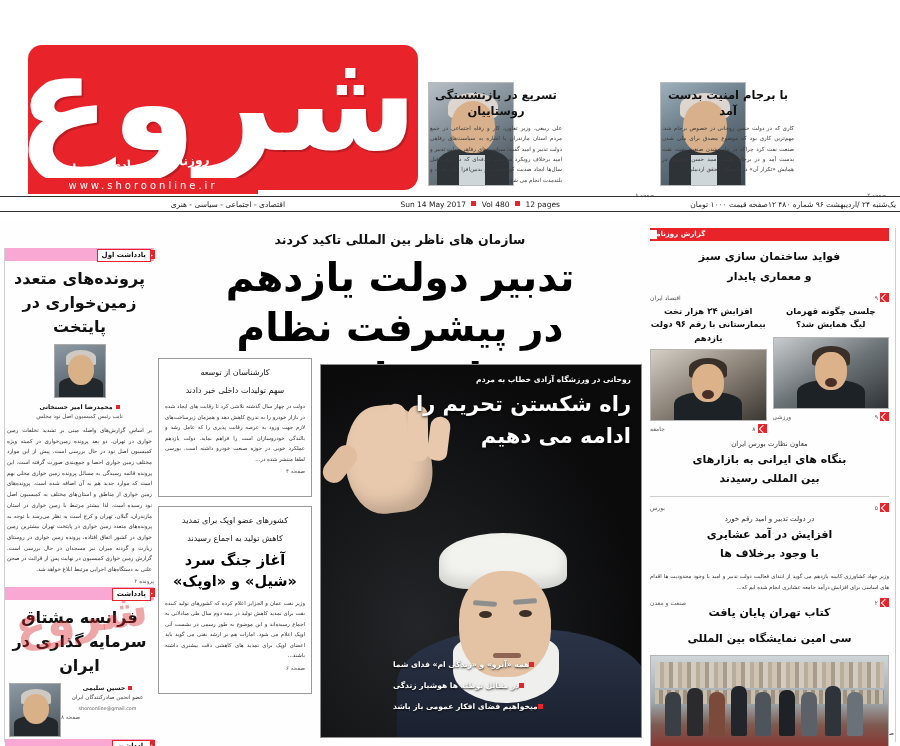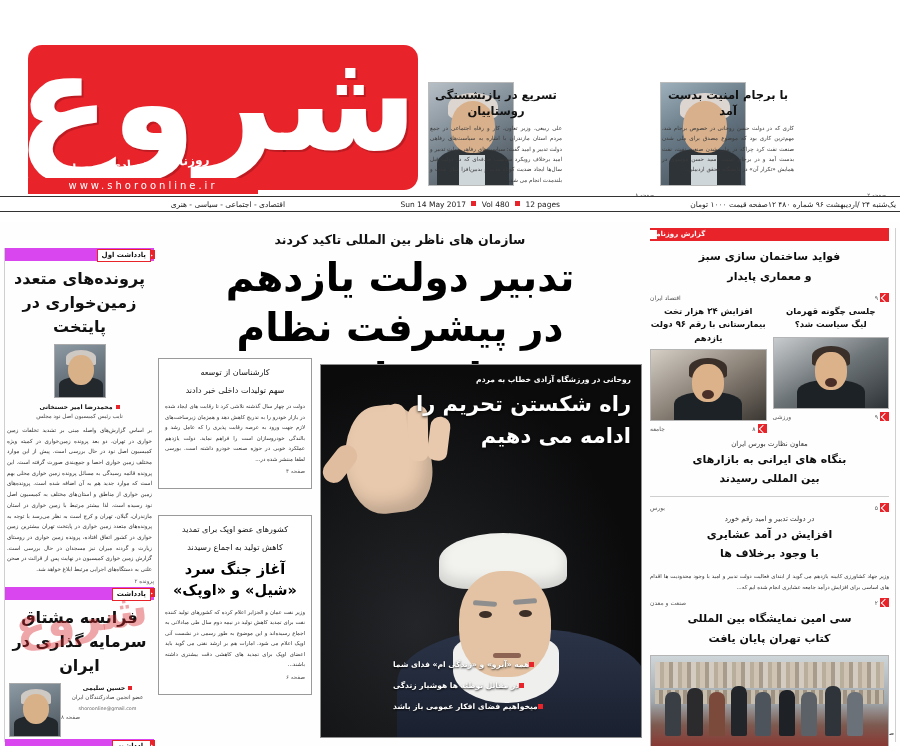--- a/index.html
+++ b/index.html
@@ -133,21 +133,21 @@
   
   .left-col {
     position: absolute;
     top: 248px; left: 4px;
     width: 150px; height: 494px;
     border-left: 1px solid #cfcfcf;
   }
   .bar-head {
     position: relative;
     height: 13px; width: 100%;
-    background: #d946ef;
+    background: #f9a8d4;
     margin-bottom: 6px;
   }
   .bar-head .lbl {
     position: absolute; top: 1px; right: 3px;
     background: #fff; color: #111;
     font-size: 7px; font-weight: bold;
     padding: 0 4px; line-height: 11px;
     border: 1px solid #e8232a;
   }
   .bar-head .mark {
@@ -201,22 +201,22 @@
     transform: rotate(-8deg); z-index: 39; white-space: nowrap;
   }
 
   
   .mid-col {
     position: absolute;
     top: 358px; left: 158px; width: 154px; height: 384px;
   }
   .mid-box {
     border: 1px solid #9a9a9a;
-    padding: 7px 6px 14px;
-    margin-bottom: 26px;
+    padding: 7px 6px 22px;
+    margin-bottom: 9px;
     position: relative;
     background: #fff;
   }
   .mid-kicker {
     font-size: 8px; color: #111; text-align: center;
     line-height: 1.7; margin-bottom: 4px; font-weight: normal;
   }
   .mid-title {
     font-size: 14.5px; font-weight: bold; color: #000;
     text-align: center; line-height: 1.45; margin-bottom: 6px;
@@ -617,21 +617,21 @@
           <span>۹</span>
         </span>
         <span>اقتصاد ایران</span>
       </div>
     </div>
 
     <div class="twin">
       <div class="twin-item">
         <div class="twin-title">
           <div>چلسی چگونه قهرمان</div>
-          <div>لیگ سیاست شد؟</div>
+          <div>لیگ همایش شد؟</div>
         </div>
         <div class="twin-photo tw-a">
           <div class="tw-body"></div>
             <div class="tw-hair"></div>
           <div class="tw-face"></div>
             <div class="tw-mouth"></div>
         </div>
         <div class="rc-meta" style="margin-top:3px;">
           <span class="pg">
             <span class="flag"></span>
@@ -684,22 +684,22 @@
       <div class="rc-meta">
         <span class="pg">
           <span class="flag"></span>
           <span>۲</span>
         </span>
         <span>صنعت و معدن</span>
       </div>
     </div>
 
     <div>
+      <div class="rc-title" style="margin-top:-6px;">کتاب تهران پایان یافت</div>
       <div class="rc-title">سی امین نمایشگاه بین المللی</div>
-      <div class="rc-title" style="margin-top:-6px;">کتاب تهران پایان یافت</div>
       <div class="book-photo">
         <div class="bp-shelf"></div>
         <div class="bp-shelf2"></div>
         <div class="bp-person" style="left:14px;background:#3a3f46;"></div>
         <div class="bp-person" style="left:36px;background:#2b2b2e;height:48px;"></div>
         <div class="bp-person" style="left:58px;background:#7b4a3a;"></div>
         <div class="bp-person" style="left:80px;background:#22252a;height:50px;"></div>
         <div class="bp-person" style="left:104px;background:#4e545c;"></div>
         <div class="bp-person" style="left:128px;background:#1e2126;height:46px;"></div>
         <div class="bp-person" style="left:150px;background:#5c6168;"></div>

